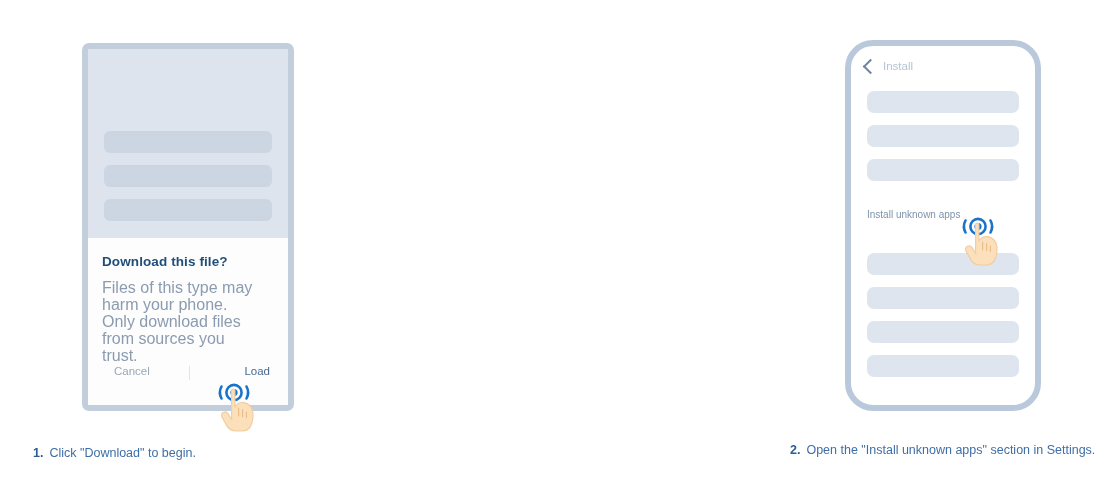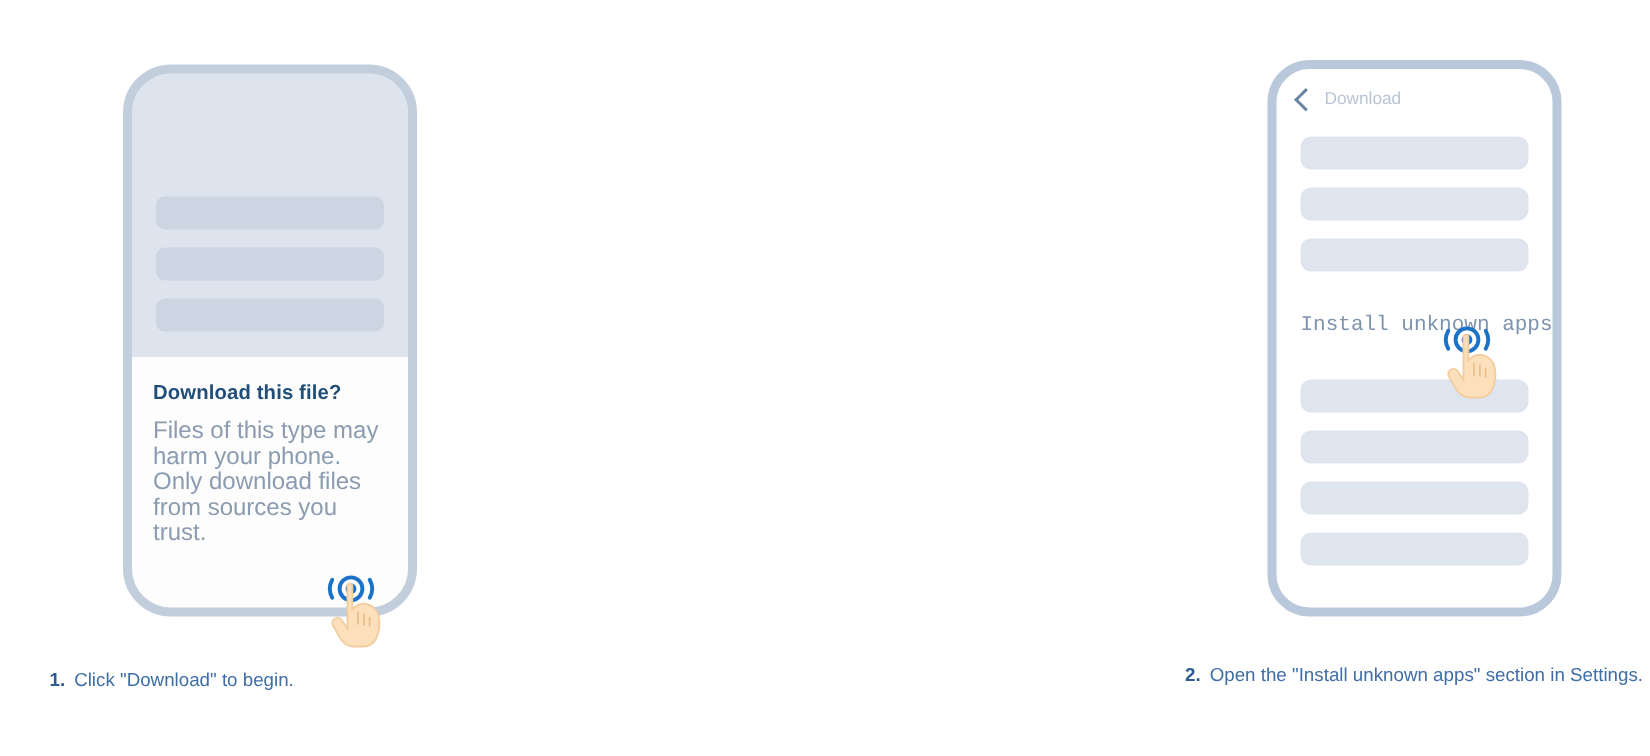--- a/index.html
+++ b/index.html
@@ -16,23 +16,23 @@
   .step{position:absolute;top:0;height:504px;}
   .step1{left:0;width:390px;}
   .step2{left:390px;width:375px;}
   .step3{left:765px;width:335px;}
 
   
   .phone{position:absolute;box-sizing:border-box;}
 
   
   .phone1{
-    left:82px;top:43px;width:196px;height:368px;
+    left:82px;top:43px;width:212px;height:368px;
     border:6px solid #c3cedd;
-    border-radius:32px;
+    border-radius:7px;
     background:#dde4ed;
     overflow:hidden;
   }
   .p1-screen{position:absolute;inset:0;background:#dde4ed;}
   .p1-skel{position:absolute;left:16px;right:16px;height:22px;border-radius:6px;background:#ccd5e2;}
   .p1-s1{top:82px;}
   .p1-s2{top:116px;}
   .p1-s3{top:150px;}
 
   
@@ -71,21 +71,21 @@
   .nav{position:absolute;left:14px;top:14px;display:flex;align-items:center;gap:7px;}
   .chev{
     width:9px;height:9px;border-left:2.4px solid #6d86a4;border-bottom:2.4px solid #6d86a4;
     transform:rotate(45deg);flex:none;margin-top:0px;
   }
   .nav-title{font-size:11.5px;color:#b7c4d4;white-space:nowrap;}
 
   .skel{position:absolute;left:16px;right:16px;height:22px;border-radius:7px;background:#dee5ee;}
 
   .p2-row-label{
-    position:absolute;left:16px;font-size:14px;color:#7e93ad;white-space:nowrap;font-family:Liberation Mono, monospace;
+    position:absolute;left:16px;font-size:10px;color:#7e93ad;white-space:nowrap;
   }
 
   
   .tap{position:absolute;width:54px;height:64px;}
   .tap svg{display:block;overflow:visible;}
 
   
   .caption{
     position:absolute;
     font-size:12.5px;line-height:18px;color:#3f6ea6;
@@ -105,20 +105,25 @@
 
     <div class="phone phone1">
       <div class="p1-screen">
         <div class="p1-skel p1-s1"></div>
         <div class="p1-skel p1-s2"></div>
         <div class="p1-skel p1-s3"></div>
 
         <div class="p1-dialog">
           <div class="dlg-title">Download this file?</div>
           <div class="dlg-body">Files of this type may harm your phone. Only download files from sources you trust.</div>
+          <div class="dlg-actions">
+            <div class="dlg-btn btn-cancel">Cancel</div>
+            <div class="dlg-div"></div>
+            <div class="dlg-btn btn-load">Load</div>
+          </div>
         </div>
       </div>
     </div>
 
     <div class="tap" style="left:212px;top:381px;">
       <svg width="54" height="64" viewBox="0 0 54 64">
         <g fill="none" stroke="#1a73c8" stroke-width="2.6" stroke-linecap="round">
           <path d="M9.5 17.5 A12.5 12.5 0 0 1 9.5 5.5"></path>
           <path d="M34.5 5.5 A12.5 12.5 0 0 1 34.5 17.5"></path>
         </g>
@@ -142,21 +147,21 @@
       <span class="cap-num">1.</span>
       <span class="cap-txt">Click "Download" to begin.</span>
     </div>
   </div>
 
   <div class="step step2">
 
     <div class="phone phone2">
       <div class="nav">
         <span class="chev"></span>
-        <span class="nav-title">Download</span>
+        <span class="nav-title">Install</span>
       </div>
 
       <div class="skel" style="top:45px;"></div>
       <div class="skel" style="top:79px;"></div>
       <div class="skel" style="top:113px;"></div>
 
       <div class="p2-row-label" style="top:163px;">Install unknown apps</div>
 
       <div class="skel" style="top:207px;"></div>
       <div class="skel" style="top:241px;"></div>

